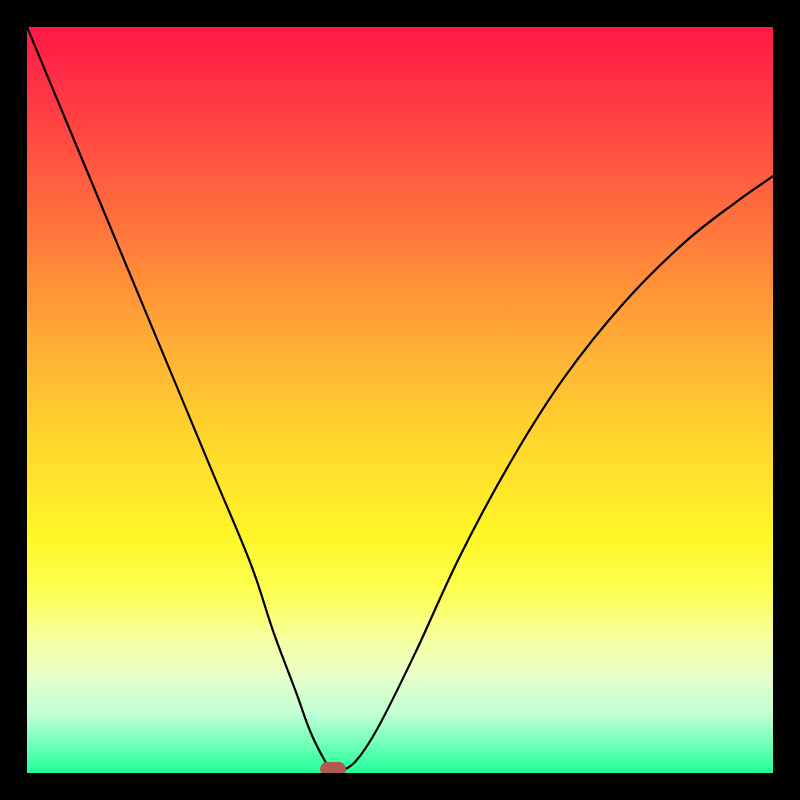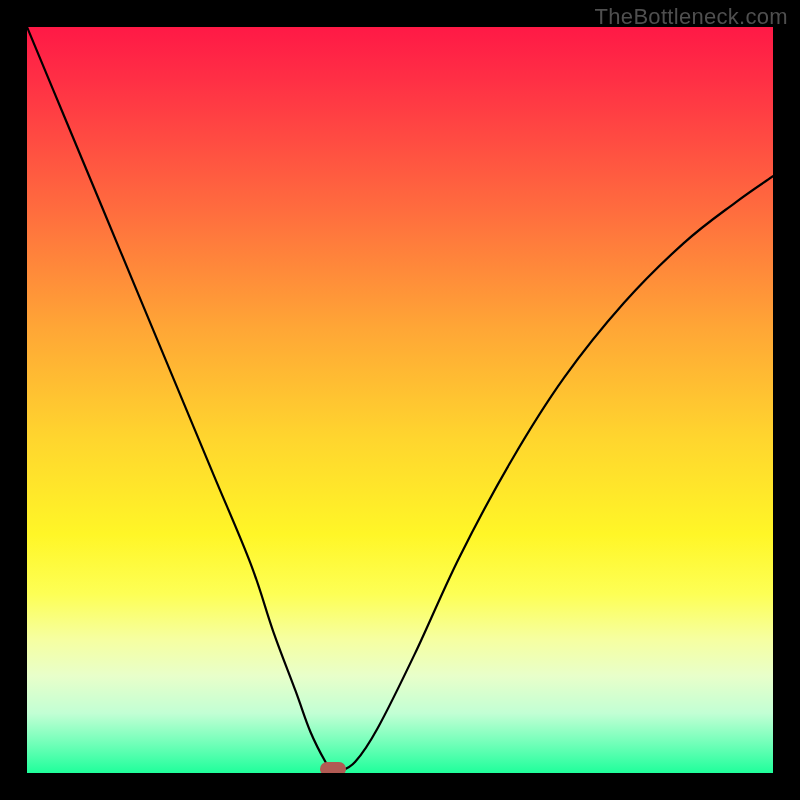--- a/index.html
+++ b/index.html
@@ -79,14 +79,13 @@
 <body>
 
 <div class="frame">
   <div class="plot-area">
     <div class="gradient-bg"></div>
     <svg class="curve" viewBox="0 0 746 746" preserveAspectRatio="none">
       <path id="curve-path" fill="none" stroke="#000000" stroke-width="2.2" stroke-linecap="round" d="M 0,0 C 6.714,16.113599999999995 23.872000000000003,57.29279999999999 37.300000000000004,89.51999999999998 C 50.72800000000001,121.74719999999996 61.17200000000001,146.81279999999995 74.60000000000001,179.03999999999996 C 88.028,211.26719999999997 98.472,236.3328 111.89999999999999,268.56 C 125.32799999999999,300.7872 135.77200000000002,325.8528 149.20000000000002,358.08 C 162.62800000000001,390.30719999999997 173.072,415.3728 186.5,447.59999999999997 C 199.928,479.82719999999995 213.05759999999998,508.9212 223.79999999999998,537.12 C 234.5424,565.3188 238.1232,581.4324 246.18,604.26 C 254.23680000000002,627.0876 261.846,645.8122000000001 268.56,663.94 C 275.274,682.0678 278.10880000000003,692.2134000000001 283.48,704.97 C 288.8512,717.7266 294.37160000000006,727.6931599999999 298.40000000000003,734.81 C 302.4284,741.92684 303.44295999999997,742.7623600000001 305.85999999999996,744.508 C 308.27703999999994,746.25364 307.79959999999994,746.25364 311.828,744.508 C 315.8564,742.7623600000001 321.25744000000003,742.5982399999999 328.24,734.81 C 335.22256,727.02176 339.87760000000003,720.7106 350.62,701.24 C 361.3624,681.7694 373.1492,657.5244 387.92,626.64 C 402.6908,595.7556 415.2235999999999,564.5728 432.67999999999995,529.6600000000001 C 450.1364,494.7472000000001 466.10080000000005,464.9072 484.90000000000003,432.68 C 503.6992,400.4528 516.978,378.8188 537.12,350.62 C 557.2620000000001,322.4212 575.3152000000001,300.19039999999995 596.8000000000001,276.02 C 618.2848,251.84959999999998 636.3380000000001,234.46780000000004 656.48,216.34000000000003 C 676.622,198.21220000000002 692.5863999999999,187.39519999999996 708.6999999999999,175.30999999999995 C 724.8136,163.22479999999993 739.286,153.89979999999994 746,149.19999999999993"></path>
     </svg>
     <div id="marker" class="marker" style="left: 305.86px; top: 742.27px; background: rgb(177, 90, 83);"></div>
   </div>
-  <div class="watermark">TheBottleneck.com</div>
 </div>
 
 </body></html>

